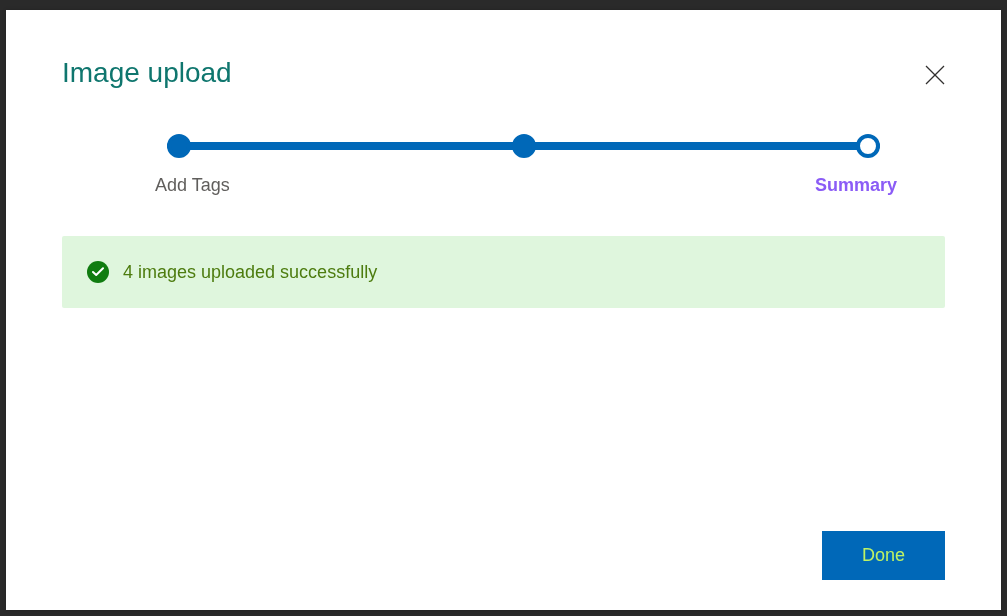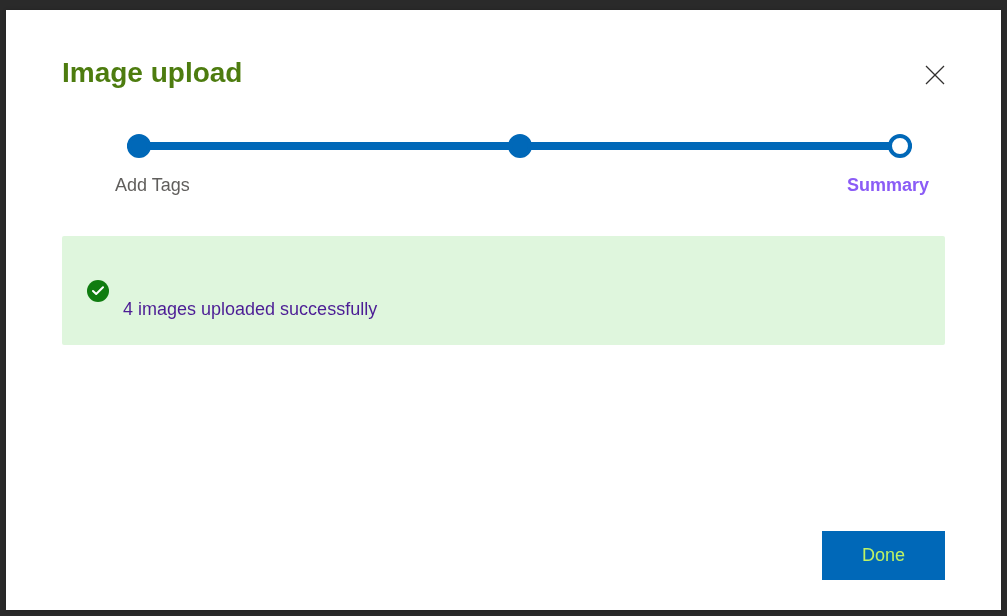--- a/index.html
+++ b/index.html
@@ -21,38 +21,39 @@
       box-shadow: 0 0 4px rgba(0,0,0,0.2);
     }
     .modal-header {
       display: flex;
       justify-content: space-between;
       align-items: flex-start;
       padding: 47px 50px 0 56px;
     }
     .modal-title {
       font-size: 28px;
-      font-weight: 700;
-      color: #4d7c0f;
+      font-weight: 400;
+      color: #0f766e;
     }
     .close-btn {
       width: 32px;
       height: 32px;
       background: none;
       border: none;
       cursor: pointer;
       display: flex;
       align-items: center;
       justify-content: center;
       margin-top: 3px;
     }
     .close-btn svg { width: 24px; height: 24px; }
 
     .progress-wrap {
-      padding: 40px 42px 0 74px;
+      padding: 40px 74px 0 74px;
+      margin-left: 40px;
     }
     .stepper {
       position: relative;
       height: 28px;
       width: 100%;
     }
     .track {
       position: absolute;
       top: 50%;
       left: 47px;
@@ -115,22 +116,21 @@
       border-radius: 50%;
       background: #107c10;
       display: flex;
       align-items: center;
       justify-content: center;
       flex-shrink: 0;
     }
     .check-icon svg { width: 12px; height: 10px; }
     .status-text {
       font-size: 18px;
-      color: #4c1d95;
-      margin-top: 38px;
+      color: #4d7c0f;
     }
 
     .footer {
       position: absolute;
       bottom: 30px;
       right: 56px;
     }
     .done-btn {
       background: #0068b8;
       color: #bef264;

